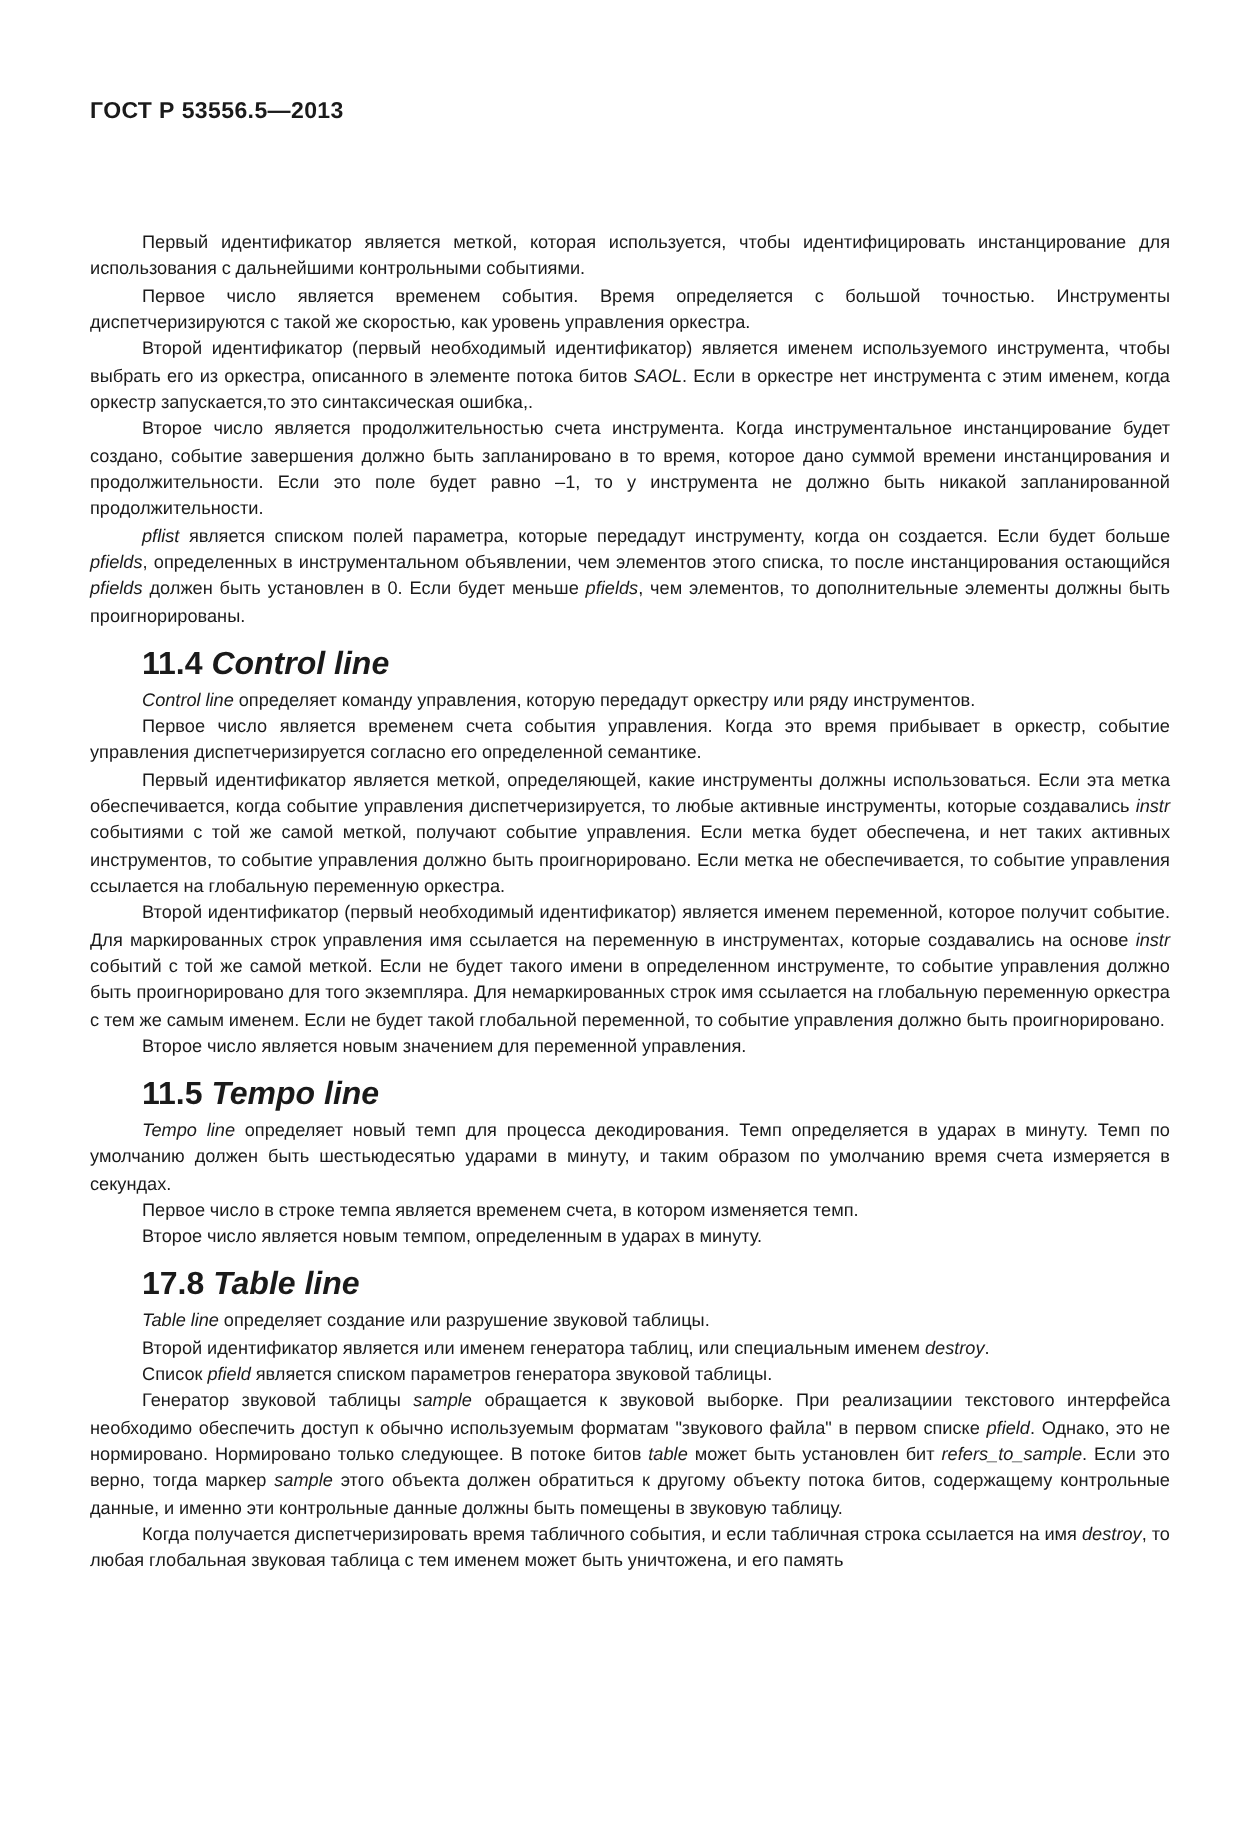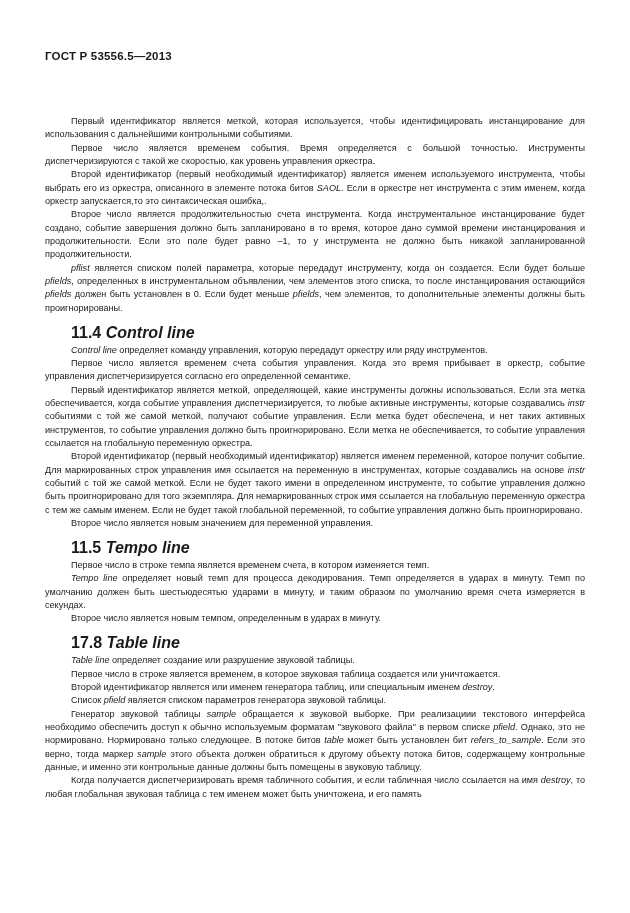--- a/index.html
+++ b/index.html
@@ -96,38 +96,37 @@
     <p class="para">Первое число является временем счета события управления. Когда это время прибывает в оркестр, событие управления диспетчеризируется согласно его определенной семантике.</p>
 
     <p class="para"><span>Первый идентификатор является меткой, определяющей, какие инструменты должны использоваться. Если эта метка обеспечивается, когда событие управления диспетчеризируется, то любые активные инструменты, которые создавались </span><i class="it">instr</i><span> событиями с той же самой меткой, получают событие управления. Если метка будет обеспечена, и нет таких активных инструментов, то событие управления должно быть проигнорировано. Если метка не обеспечивается, то событие управления ссылается на глобальную переменную оркестра.</span></p>
 
     <p class="para"><span>Второй идентификатор (первый необходимый идентификатор) является именем переменной, которое получит событие. Для маркированных строк управления имя ссылается на переменную в инструментах, которые создавались на основе </span><i class="it">instr</i><span> событий с той же самой меткой. Если не будет такого имени в определенном инструменте, то событие управления должно быть проигнорировано для того экземпляра. Для немаркированных строк имя ссылается на глобальную переменную оркестра с тем же самым именем. Если не будет такой глобальной переменной, то событие управления должно быть проигнорировано.</span></p>
 
     <p class="para">Второе число является новым значением для переменной управления.</p>
 
     <h3 class="section-heading"><span class="num">11.5 </span><span class="ttl">Tempo line</span></h3>
 
+    <p class="para"><i class="it">Tempo line</i><span> определяет новый темп для процесса декодирования. Темп определяется в ударах в минуту. Темп по умолчанию должен быть шестьюдесятью ударами в минуту, и таким образом по умолчанию время счета измеряется в секундах.</span></p>
+
     <p class="para">Первое число в строке темпа является временем счета, в котором изменяется темп.</p>
-
-    <p class="para"><i class="it">Tempo line</i><span> определяет новый темп для процесса декодирования. Темп определяется в ударах в минуту. Темп по умолчанию должен быть шестьюдесятью ударами в минуту, и таким образом по умолчанию время счета измеряется в секундах.</span></p>
 
     <p class="para">Второе число является новым темпом, определенным в ударах в минуту.</p>
 
     <h3 class="section-heading"><span class="num">17.8 </span><span class="ttl">Table line</span></h3>
 
     <p class="para"><i class="it">Table line</i><span> определяет создание или разрушение звуковой таблицы.</span></p>
 
-    <p class="para">Первое число в строке является временем, в которое звуковая таблица создается или уничтожается.</p>
 
 
     <p class="para"><span>Второй идентификатор является или именем генератора таблиц, или специальным именем </span><i class="it">destroy</i><span>.</span></p>
 
     <p class="para"><span>Список </span><i class="it">pfield</i><span> является списком параметров генератора звуковой таблицы.</span></p>
 
     <p class="para"><span>Генератор звуковой таблицы </span><i class="it">sample</i><span> обращается к звуковой выборке. При реализациии текстового интерфейса необходимо обеспечить доступ к обычно используемым форматам "звукового файла" в первом списке </span><i class="it">pfield</i><span>. Однако, это не нормировано. Нормировано только следующее. В потоке битов </span><i class="it">table</i><span> может быть установлен бит </span><i class="it">refers_to_sample</i><span>. Если это верно, тогда маркер </span><i class="it">sample</i><span> этого объекта должен обратиться к другому объекту потока битов, содержащему контрольные данные, и именно эти контрольные данные должны быть помещены в звуковую таблицу.</span></p>
 
-    <p class="para"><span>Когда получается диспетчеризировать время табличного события, и если табличная число ссылается на имя </span><i class="it">destroy</i><span>, то любая глобальная звуковая таблица с тем именем может быть уничтожена, и его память</span></p>
+    <p class="para"><span>Когда получается диспетчеризировать время табличного события, и если табличная строка ссылается на имя </span><i class="it">destroy</i><span>, то любая глобальная звуковая таблица с тем именем может быть уничтожена, и его память</span></p>
 
   </div>
 
   <div class="page-number">68</div>
 
 </div>
 
 </body></html>

